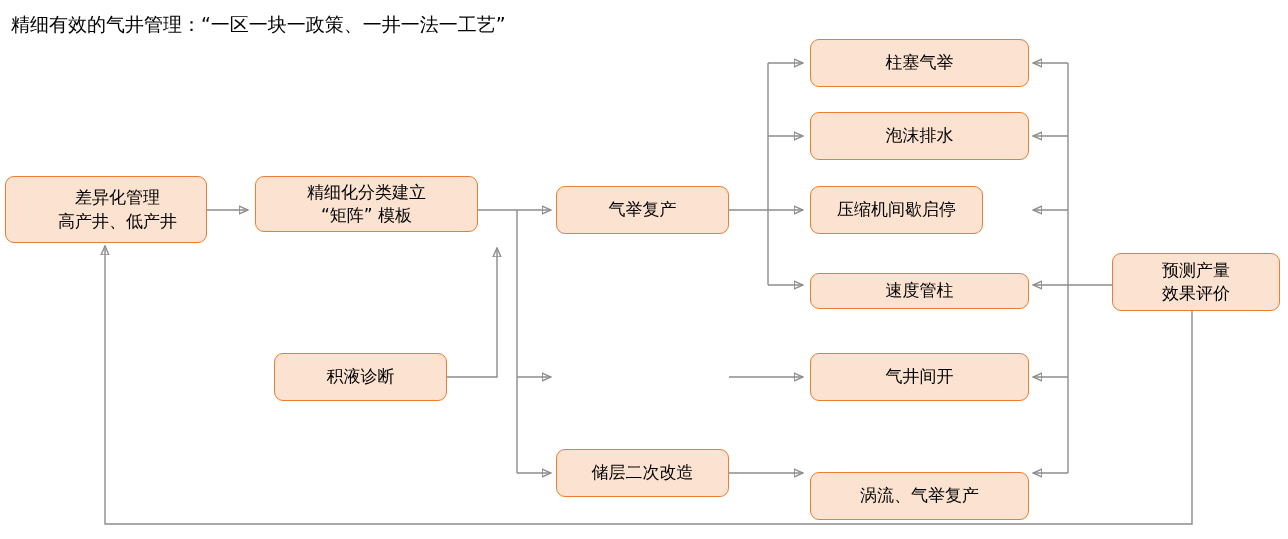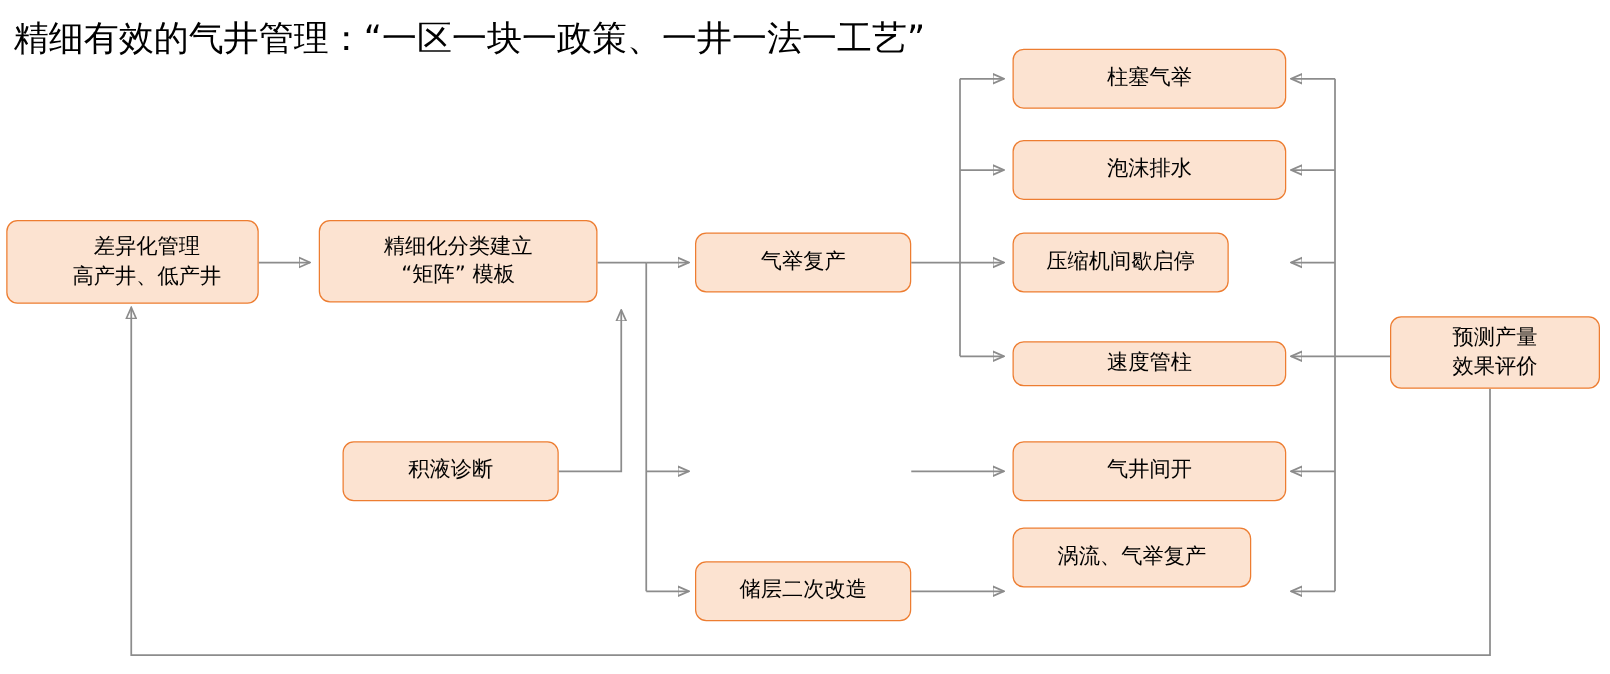--- a/index.html
+++ b/index.html
@@ -11,21 +11,21 @@
     position:relative;
     width:1288px;
     height:539px;
     background:#ffffff;
     overflow:hidden;
   }
   #title{
     position:absolute;
     left:11px;
     top:12px;
-    font-size:28px;
+    font-size:19px;
     color:#000000;
     white-space:nowrap;
     letter-spacing:0px;
   }
   .node{
     position:absolute;
     box-sizing:border-box;
     background:#fce3d1;
     border:1.4px solid #ed7d31;
     border-radius:9px;
@@ -100,21 +100,21 @@
     <path d="M 1068 473 L 1033 473" marker-end="url(#arrR)"></path>
 
     <path d="M 1192 311 L 1192 524 L 105 524 L 105 246" marker-end="url(#arrR)"></path>
   </svg>
 
   <div class="node" style="left:5px; top:176px; width:202px; height:67px;padding-left:23px;">
     <span class="ln">差异化管理</span>
     <span class="ln">高产井、低产井</span>
   </div>
 
-  <div class="node" style="left:255px; top:176px; width:223px; height:66px;">
+  <div class="node" style="left:255px; top:176px; width:223px; height:56px;">
     <span class="ln">精细化分类建立</span>
     <span class="ln">“矩阵” 模板</span>
   </div>
 
   <div class="node" style="left:274px; top:353px; width:173px; height:48px;">
     <span class="ln">积液诊断</span>
   </div>
 
   <div class="node" style="left:556px; top:186px; width:173px; height:48px;">
     <span class="ln">气举复产</span>
@@ -138,21 +138,21 @@
   </div>
 
   <div class="node" style="left:810px; top:261px; width:219px; height:36px;margin-top:12px;">
     <span class="ln">速度管柱</span>
   </div>
 
   <div class="node" style="left:810px; top:353px; width:219px; height:48px;">
     <span class="ln">气井间开</span>
   </div>
 
-  <div class="node" style="left:810px; top:422px; width:191px; height:48px;">
+  <div class="node" style="left:810px; top:472px; width:219px; height:48px;">
     <span class="ln">涡流、气举复产</span>
   </div>
 
   <div class="node" style="left:1112px; top:253px; width:168px; height:58px;text-align:right;">
     <span class="ln">预测产量</span>
     <span class="ln">效果评价</span>
   </div>
 
 </div>
 

